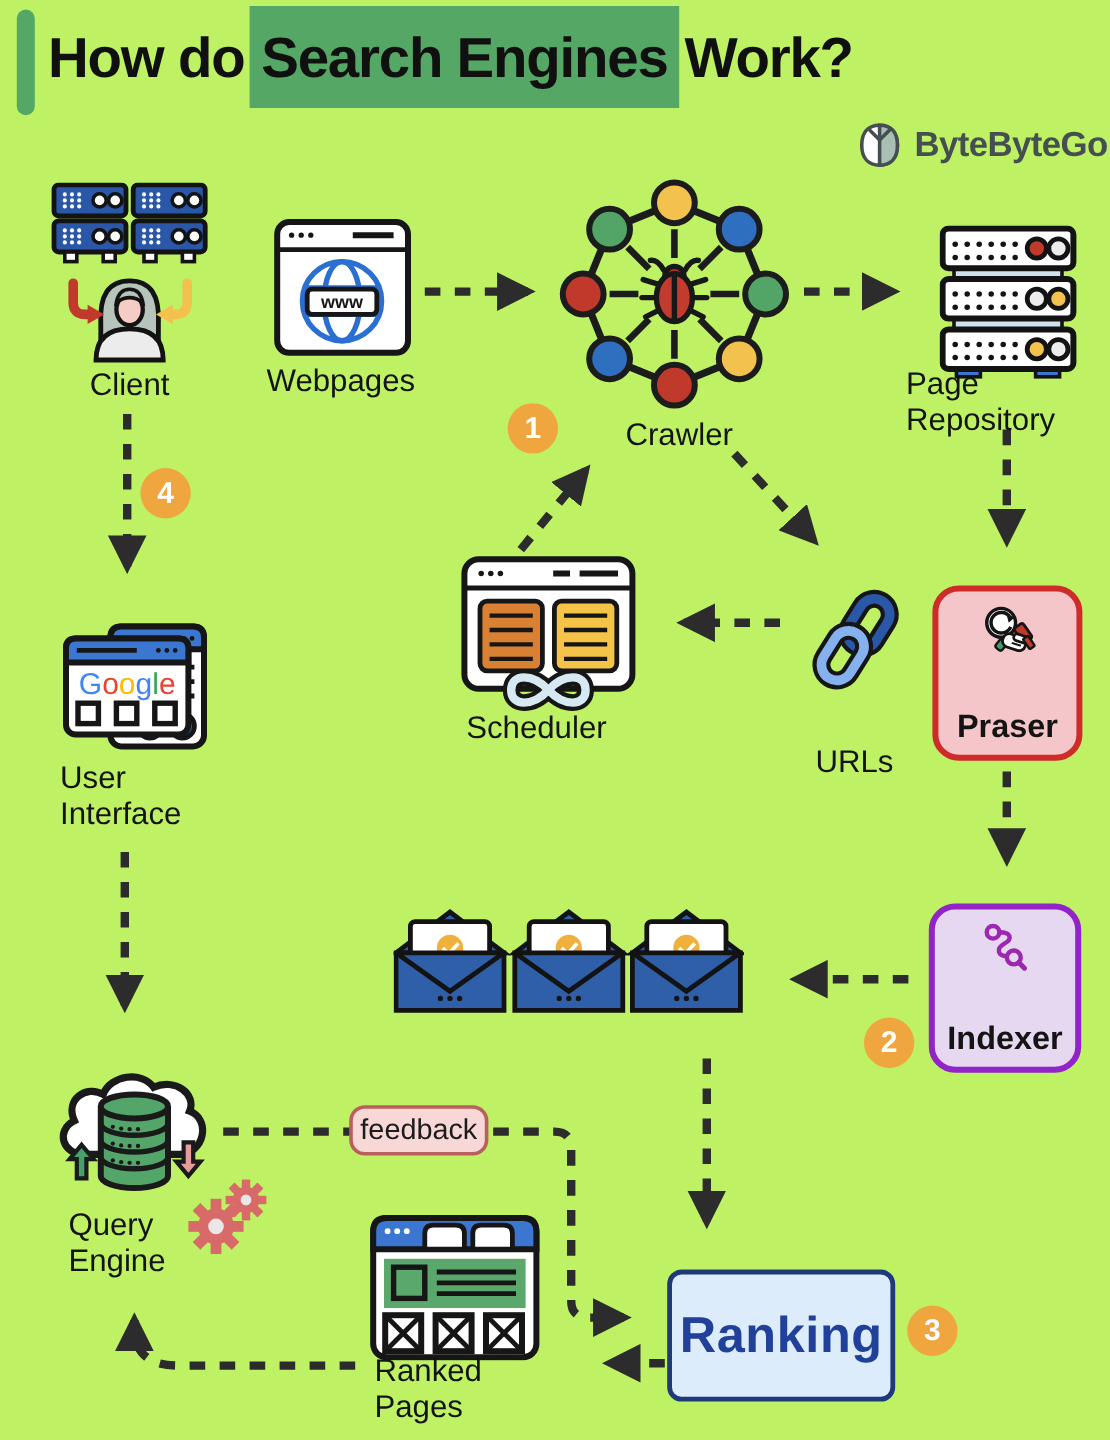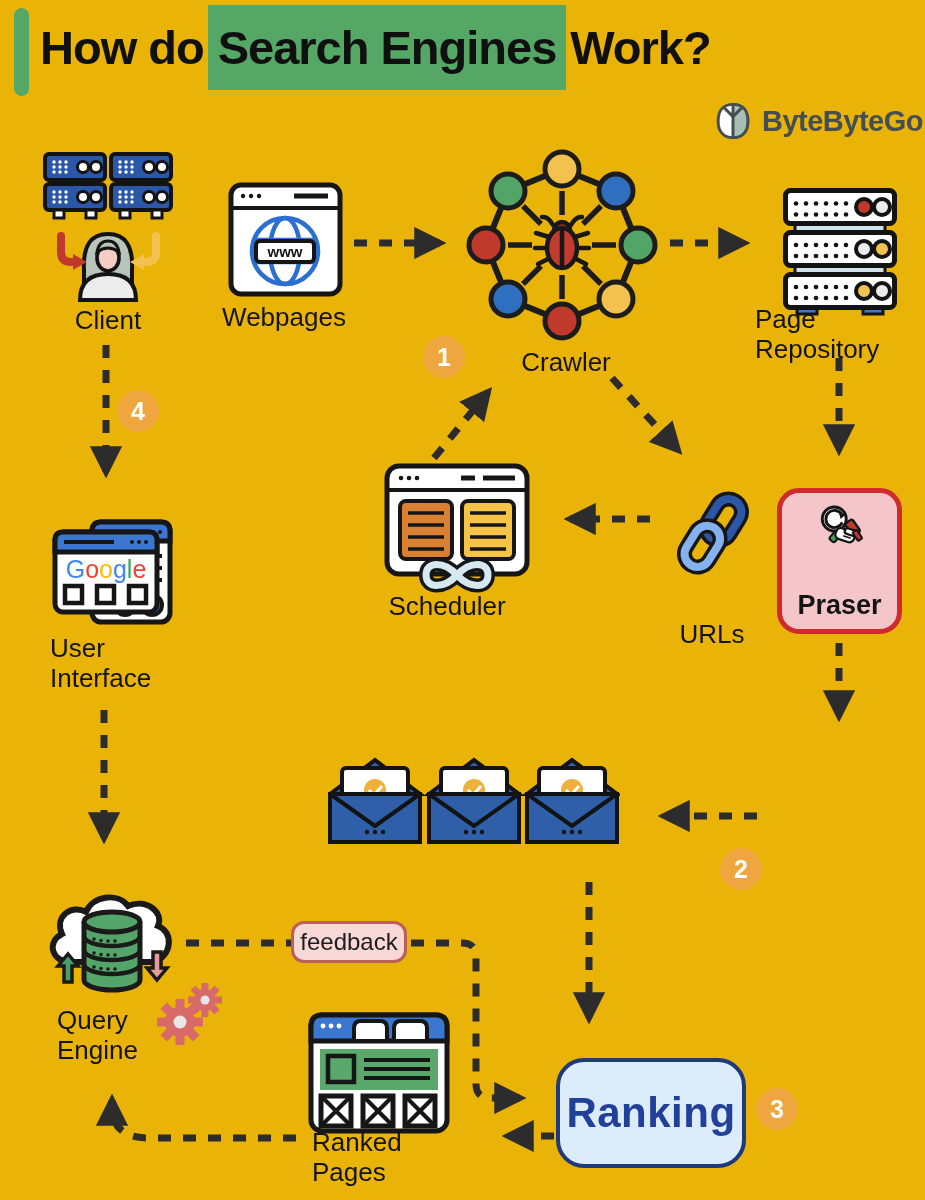--- a/index.html
+++ b/index.html
@@ -1,36 +1,36 @@
 <!DOCTYPE html>
 <html><head>
 <meta charset="utf-8">
 <style>
   html,body{margin:0;padding:0;}
   body{font-family:"Liberation Sans",sans-serif;}
-  .canvas{position:relative;width:925px;height:1200px;background:#eab308;overflow:hidden;}
+  .canvas{position:relative;width:925px;height:1200px;background:#bef264;overflow:hidden;}
   .abs{position:absolute;}
   svg{display:block;}
   
   .accent-bar{position:absolute;left:14px;top:8px;width:15px;height:88px;border-radius:8px;background:#55a766;}
   h1.title{position:absolute;left:40px;top:0;margin:0;font-size:47px;font-weight:800;color:#101010;line-height:96px;letter-spacing:-1px;white-space:nowrap;}
   h1 .hl{background:#55a766;padding:16px 10px;margin:0 4px;}
   .brand{position:absolute;left:712px;top:100px;display:flex;align-items:center;gap:8px;}
   .brand-text{font-size:29px;font-weight:700;color:#454f52;letter-spacing:-0.5px;}
   
   .lbl{position:absolute;transform:translateX(-50%);font-size:26px;font-weight:400;color:#141414;line-height:1.14;white-space:nowrap;}
   .lbl.wrap{white-space:normal;}
   
   .badge{position:absolute;width:42px;height:42px;border-radius:50%;background:#efa63e;color:#fff;font-size:25px;font-weight:700;display:flex;align-items:center;justify-content:center;}
   
   .nbox{position:absolute;display:flex;flex-direction:column;align-items:center;justify-content:space-between;box-sizing:border-box;gap:39px;}
   .praser-box{left:777px;top:488px;width:125px;height:146px;background:#f5c6c9;border:5px solid #d02b2b;border-radius:22px;padding:10px 4px 8px;}
   .indexer-box{left:774px;top:753px;width:127px;height:141px;background:#e6d8f0;border:5px solid #9123c9;border-radius:22px;padding:10px 4px 8px;}
   .boxlbl{font-size:27px;font-weight:700;color:#141414;}
-  .ranking-box{left:556px;top:1058px;width:190px;height:110px;background:#ddecfa;border:4px solid #1e3a7a;border-radius:28px;display:flex;align-items:center;justify-content:center;}
+  .ranking-box{left:556px;top:1058px;width:190px;height:110px;background:#ddecfa;border:4px solid #1e3a7a;border-radius:12px;display:flex;align-items:center;justify-content:center;}
   .ranking-text{font-size:42px;font-weight:600;color:#21409a;letter-spacing:0.5px;}
   .feedback-box{left:291px;top:921px;width:116px;height:42px;background:#f8d7d7;border:3px solid #bb5f5d;border-radius:13px;display:flex;align-items:center;justify-content:center;}
   .feedback-text{font-size:24px;font-weight:400;color:#1c1c1c;}
 </style>
 </head>
 <body>
 
 <div class="canvas">
 
   <svg class="abs" style="left:0;top:0" width="925" height="1200" viewBox="0 0 925 1200">
@@ -327,20 +327,29 @@
         <circle cx="39" cy="80" r="2.2" fill="#131313"></circle>
           <circle cx="47" cy="80" r="2.2" fill="#131313"></circle>
           <circle cx="55" cy="80" r="2.2" fill="#131313"></circle>
       </g>
     </defs>
     <use href="#env" x="0" y="2"></use>
     <use href="#env" x="99" y="2"></use>
     <use href="#env" x="197" y="2"></use>
   </svg>
 
+  <div class="nbox indexer-box">
+    <svg width="90" height="82" viewBox="-45 -41 90 82">
+      <circle cx="-20" cy="-24" r="10" fill="none" stroke="#9c27b0" stroke-width="7"></circle>
+      <path d="M-10,-24 C8,-24 12,-14 -2,-6 C-16,2 -12,14 2,14" fill="none" stroke="#9c27b0" stroke-width="7" stroke-linecap="round"></path>
+      <circle cx="13" cy="16" r="11" fill="none" stroke="#9c27b0" stroke-width="7"></circle>
+      <line x1="21" y1="24" x2="30" y2="33" stroke="#9c27b0" stroke-width="8" stroke-linecap="round"></line>
+    </svg>
+    <div class="boxlbl">Indexer</div>
+  </div>
   <div class="badge" style="left:720px;top:848px">2</div>
 
   <svg class="abs" style="left:30px;top:880px" width="210" height="172" viewBox="0 0 210 172">
     <g transform="translate(82,48)">
       <path d="M-42,34 C-60,34 -66,14 -50,6 C-58,-12 -40,-24 -26,-16 C-20,-32 6,-36 16,-22 C34,-30 52,-16 46,-2 C62,4 60,28 42,34 Z" fill="#fff" stroke="#1a1a1a" stroke-width="6"></path>
       <g>
         <path d="M-28,-6 V52 A28,10 0 0 0 28,52 V-6" fill="#53a56a" stroke="#1a1a1a" stroke-width="5"></path>
         <ellipse cx="0" cy="-6" rx="28" ry="10" fill="#53a56a" stroke="#1a1a1a" stroke-width="5"></ellipse>
         <path d="M-28,8 A28,10 0 0 0 28,8" fill="none" stroke="#1a1a1a" stroke-width="4.5"></path>
         <path d="M-28,22 A28,10 0 0 0 28,22" fill="none" stroke="#1a1a1a" stroke-width="4.5"></path>

